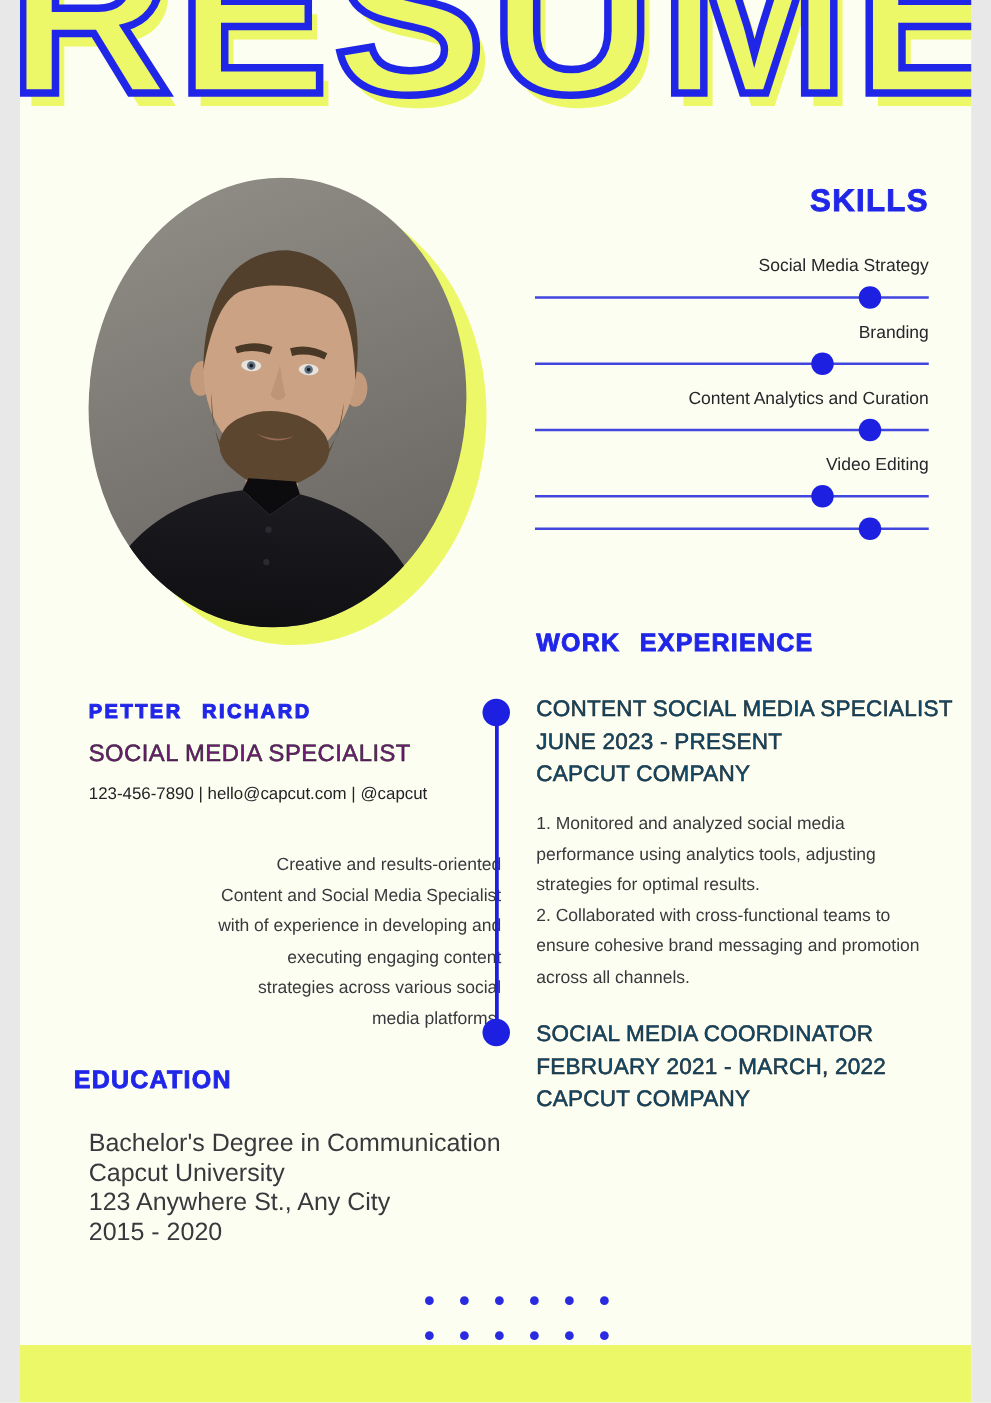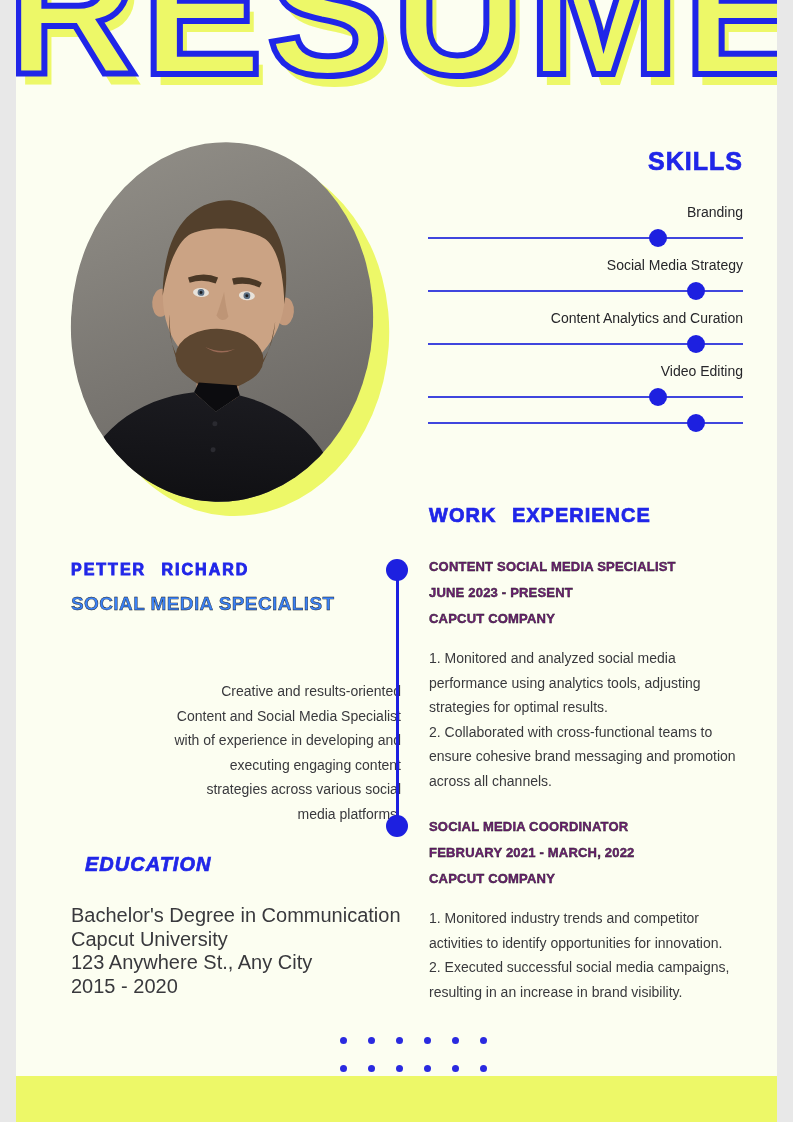--- a/index.html
+++ b/index.html
@@ -42,45 +42,45 @@
   .skill-track{position:relative;height:18px;margin-top:7px;}
   .skill-line{position:absolute;left:0;right:0;top:8px;height:2px;background:var(--line);}
   .skill-dot{position:absolute;top:0;width:18px;height:18px;border-radius:50%;background:var(--dot);}
 
   
   .identity{position:absolute;left:55px;top:556px;width:345px;}
   .person-name{
     color:var(--blue);font-size:16px;line-height:28px;font-weight:bold;
     letter-spacing:2px;word-spacing:9px;-webkit-text-stroke:0.9px var(--blue);
   }
-  .person-role{margin-top:9px;color:#3b82f6;font-size:19px;line-height:22px;font-weight:bold;letter-spacing:.4px;-webkit-text-stroke:0.4px #17171A;}
+  .person-role{margin-top:9px;color:#701a75;font-size:19px;line-height:22px;font-weight:normal;letter-spacing:.4px;-webkit-text-stroke:0.4px #17171A;}
   .person-contact{margin-top:11px;color:#232326;font-size:13.5px;line-height:18px;}
 
   
   .summary{
     position:absolute;left:55px;top:679px;width:330px;
     font-size:14px;line-height:24.5px;color:var(--body);white-space:pre-line;text-align:right;
   }
 
   
-  .education-title{position:absolute;left:69px;top:851px;font-style:italic;}
+  .education-title{position:absolute;left:43px;top:851px;}
   .education-lines{
     position:absolute;left:55px;top:904px;width:330px;
     font-size:20px;line-height:23.5px;color:var(--body);white-space:pre-line;
   }
 
   
   .experience{position:absolute;left:368px;top:502px;width:392px;padding-left:45px;}
   .tl-dot{position:absolute;left:2px;width:22px;height:22px;border-radius:50%;background:var(--dot);}
   .tl-dot.d1{top:57px;}
   .tl-dot.d2{top:313px;}
   .tl-line{position:absolute;left:11.5px;top:68px;width:3px;height:256px;background:var(--dot);}
   .job{margin-top:21px;}
   .job:first-child{margin-top:26px;}
-  .job-title{font-size:13px;line-height:26px;font-weight:bold;color:#701a75;letter-spacing:.2px;-webkit-text-stroke:0.4px #1B1B1E;}
+  .job-title{font-size:18px;line-height:26px;font-weight:normal;color:#0c4a6e;letter-spacing:.2px;-webkit-text-stroke:0.4px #1B1B1E;}
   .job-body{margin-top:14px;font-size:14px;line-height:24.5px;color:var(--body);white-space:pre-line;}
 
   
   .decor-dots{position:absolute;left:313px;top:1027px;display:grid;grid-template-columns:repeat(6,28px);grid-auto-rows:27.5px;}
   .decor-dot{width:7px;height:7px;border-radius:50%;background:#2A2AE0;justify-self:center;align-self:center;}
   .bottom-bar{position:absolute;left:0;bottom:0;width:100%;height:46px;background:var(--lime);}
 </style>
 </head>
 <body>
 
@@ -143,31 +143,31 @@
         <circle cx="151" cy="282" r="2.5" fill="#2A2A30"></circle>
         <circle cx="151" cy="308" r="2.5" fill="#2A2A30"></circle>
       </svg>
     </div>
   </div>
 
   <section class="skills">
     <h2 class="section-title">SKILLS</h2>
     <div id="skills-list">
         <div class="skill-row">
+          <div class="skill-label">Social Media Strategy</div>
+          <div class="skill-track">
+            <div class="skill-line"></div>
+            <div class="skill-dot" style="left: calc(85% - 9px);"></div>
+          </div>
+        </div>
+        <div class="skill-row">
           <div class="skill-label">Branding</div>
           <div class="skill-track">
             <div class="skill-line"></div>
             <div class="skill-dot" style="left: calc(73% - 9px);"></div>
-          </div>
-        </div>
-        <div class="skill-row">
-          <div class="skill-label">Social Media Strategy</div>
-          <div class="skill-track">
-            <div class="skill-line"></div>
-            <div class="skill-dot" style="left: calc(85% - 9px);"></div>
           </div>
         </div>
         <div class="skill-row">
           <div class="skill-label">Content Analytics and Curation</div>
           <div class="skill-track">
             <div class="skill-line"></div>
             <div class="skill-dot" style="left: calc(85% - 9px);"></div>
           </div>
         </div>
         <div class="skill-row">
@@ -182,20 +182,21 @@
             <div class="skill-line"></div>
             <div class="skill-dot" style="left: calc(85% - 9px);"></div>
           </div>
         </div>
       </div>
   </section>
 
   <section class="identity">
     <div class="person-name">PETTER RICHARD</div>
     <div class="person-role">SOCIAL MEDIA SPECIALIST</div>
+    <div class="person-contact">123-456-7890 | hello@capcut.com | @capcut</div>
   </section>
 
   <div class="summary">Creative and results-oriented
 Content and Social Media Specialist
 with of experience in developing and
 executing engaging content
 strategies across various social
 media platforms.</div>
 
   <h2 class="section-title education-title">EDUCATION</h2>
@@ -218,24 +219,20 @@
 performance using analytics tools, adjusting
 strategies for optimal results.
 2. Collaborated with cross-functional teams to
 ensure cohesive brand messaging and promotion
 across all channels.</div>
         </div>
         <div class="job">
           <div class="job-title">SOCIAL MEDIA COORDINATOR</div>
           <div class="job-title">FEBRUARY 2021 - MARCH, 2022</div>
           <div class="job-title">CAPCUT COMPANY</div>
-          <div class="job-body">1. Monitored industry trends and competitor
-activities to identify opportunities for innovation.
-2. Executed successful social media campaigns,
-resulting in an increase in brand visibility.</div>
         </div>
       </div>
   </section>
 
   <div class="decor-dots" id="decor-dots">
       <div class="decor-dot"></div>
       <div class="decor-dot"></div>
       <div class="decor-dot"></div>
       <div class="decor-dot"></div>
       <div class="decor-dot"></div>

